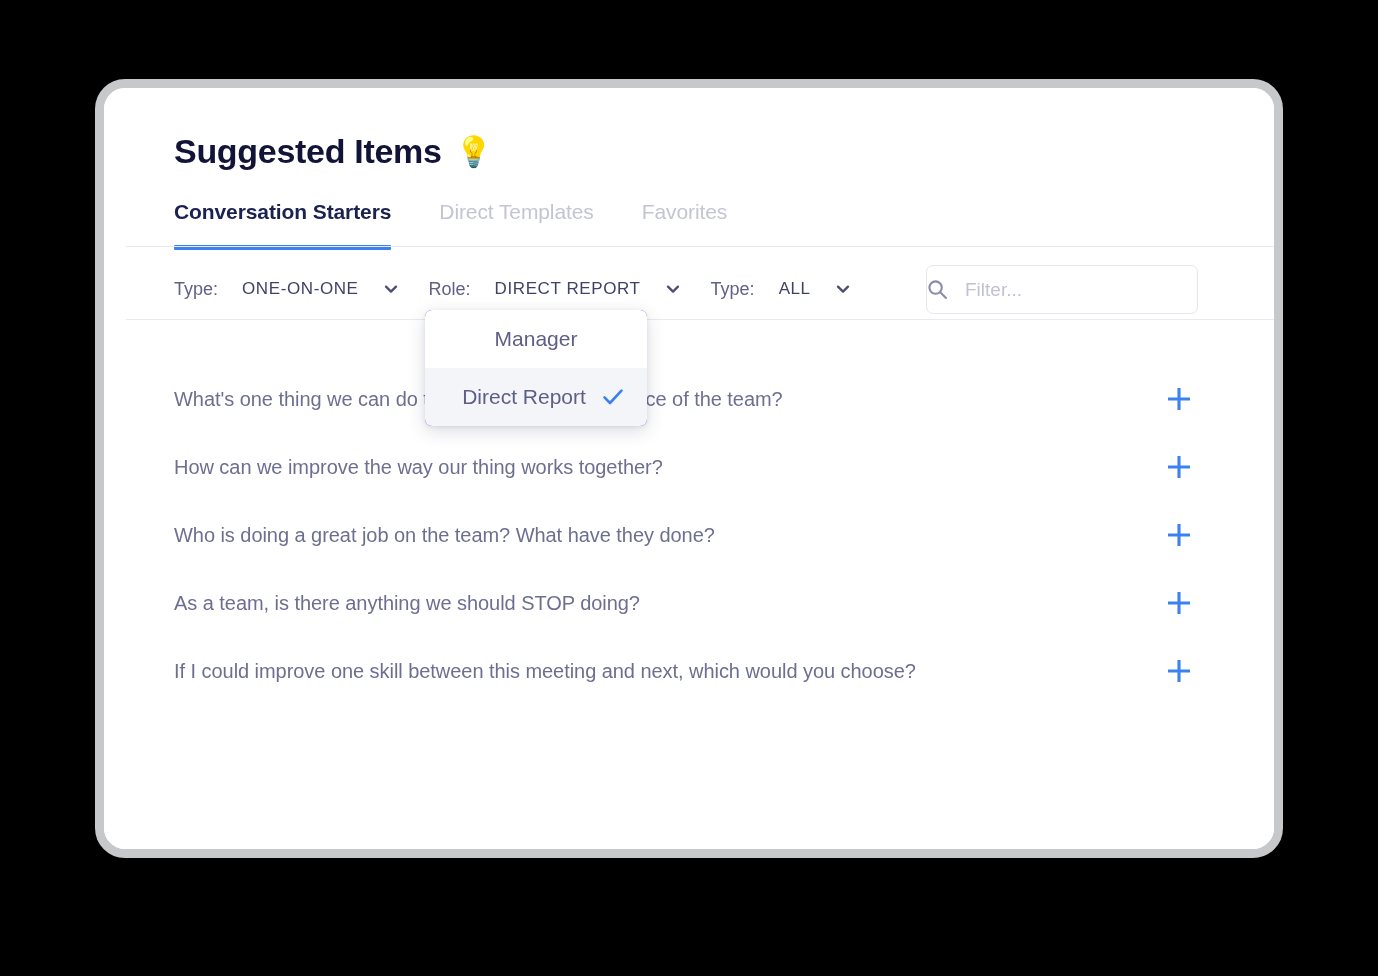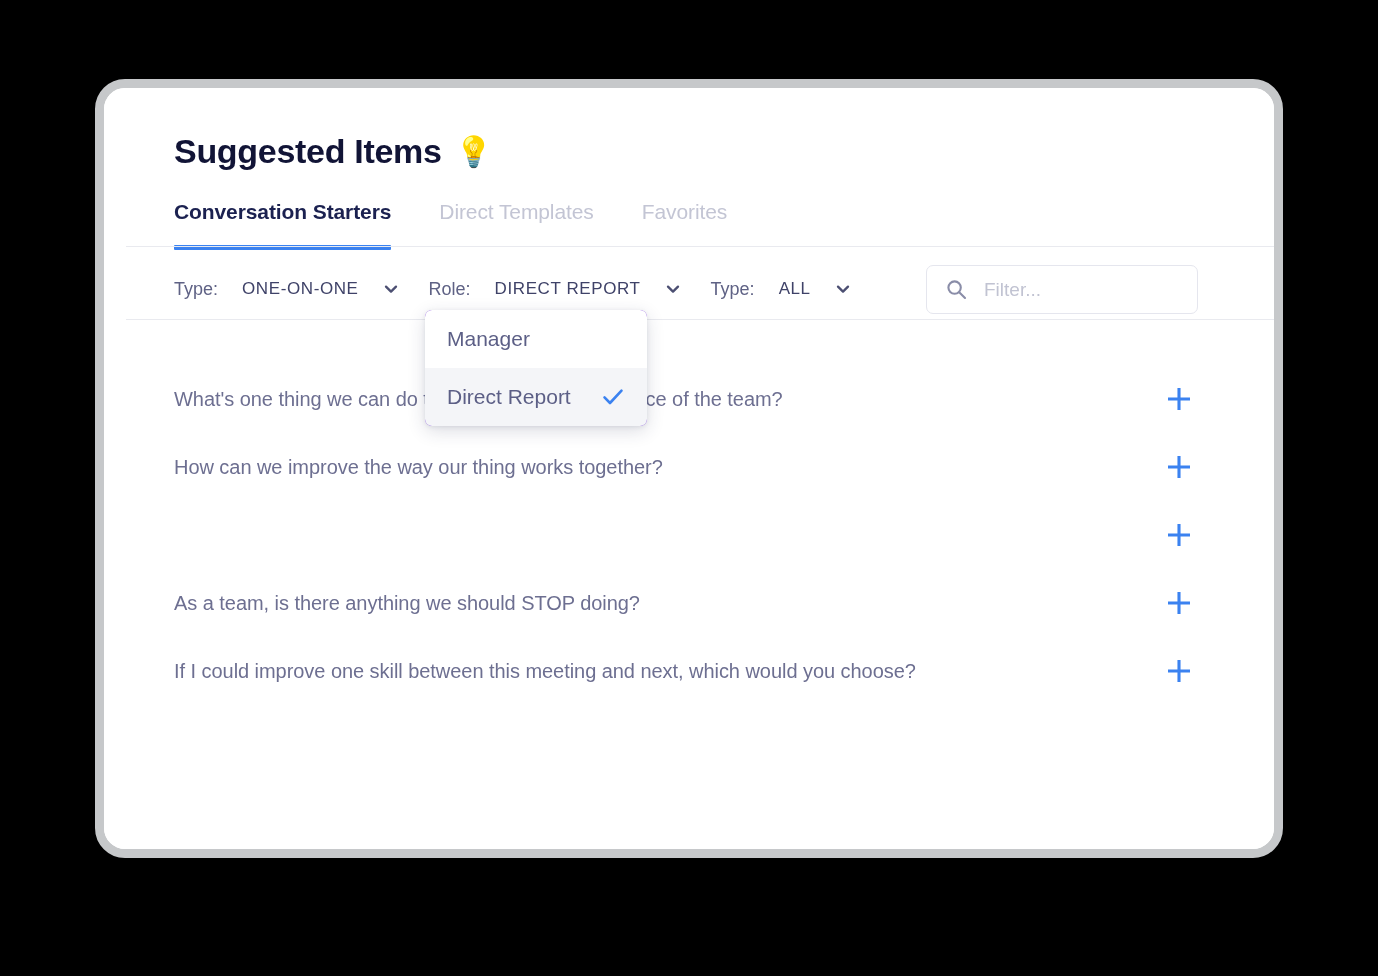--- a/index.html
+++ b/index.html
@@ -145,21 +145,20 @@
   .searchbox {
     position: absolute;
     left: 822px;
     top: 177px;
     width: 272px;
     height: 49px;
     border: 1.5px solid #e5e6ee;
     border-radius: 7px;
     display: flex;
     align-items: center;
-    padding-left: 19px;
     gap: 17px;
     background: #ffffff;
   }
   .search-icon { width: 21px; height: 21px; flex: none; }
   .search-icon svg { display: block; }
   .search-input {
     border: none;
     outline: none;
     font-family: "Liberation Sans", sans-serif;
     font-size: 19px;
@@ -208,20 +207,21 @@
   .dropdown {
     position: absolute;
     left: 321px;
     top: 222px;
     width: 222px;
     border-radius: 7px;
     background: #6d28d9;
     box-shadow: 0 5px 18px rgba(40,45,80,0.16), 0 1px 4px rgba(40,45,80,0.10);
     overflow: hidden;
     z-index: 40;
+    text-align: center;
   }
   .dd-item {
     height: 58px;
     display: flex;
     align-items: center;
     padding: 0 22px;
     font-size: 21px;
     color: #5c5f86;
     cursor: pointer;
     background: #ffffff;
@@ -314,20 +314,21 @@
         </div>
         <div class="row">
           <span class="row-text">How can we improve the way our thing works together?</span>
           <span class="row-add">
             <svg width="30" height="30" viewBox="0 0 30 30">
                 <path d="M15 4 L15 26 M4 15 L26 15" stroke="#3b82f0" stroke-width="3.1" stroke-linecap="butt"></path>
               </svg>
           </span>
         </div>
         <div class="row">
+          <span class="row-text">Who is doing a great job on the team? What have they done?</span>
           <span class="row-add">
             <svg width="30" height="30" viewBox="0 0 30 30">
                 <path d="M15 4 L15 26 M4 15 L26 15" stroke="#3b82f0" stroke-width="3.1" stroke-linecap="butt"></path>
               </svg>
           </span>
         </div>
         <div class="row">
           <span class="row-text">As a team, is there anything we should STOP doing?</span>
           <span class="row-add">
             <svg width="30" height="30" viewBox="0 0 30 30">

